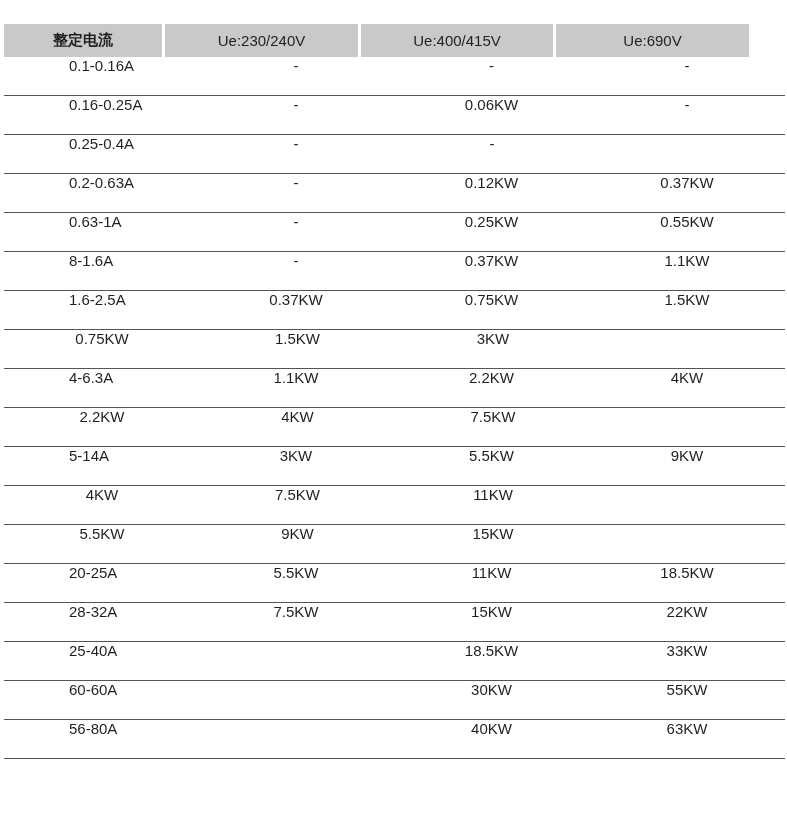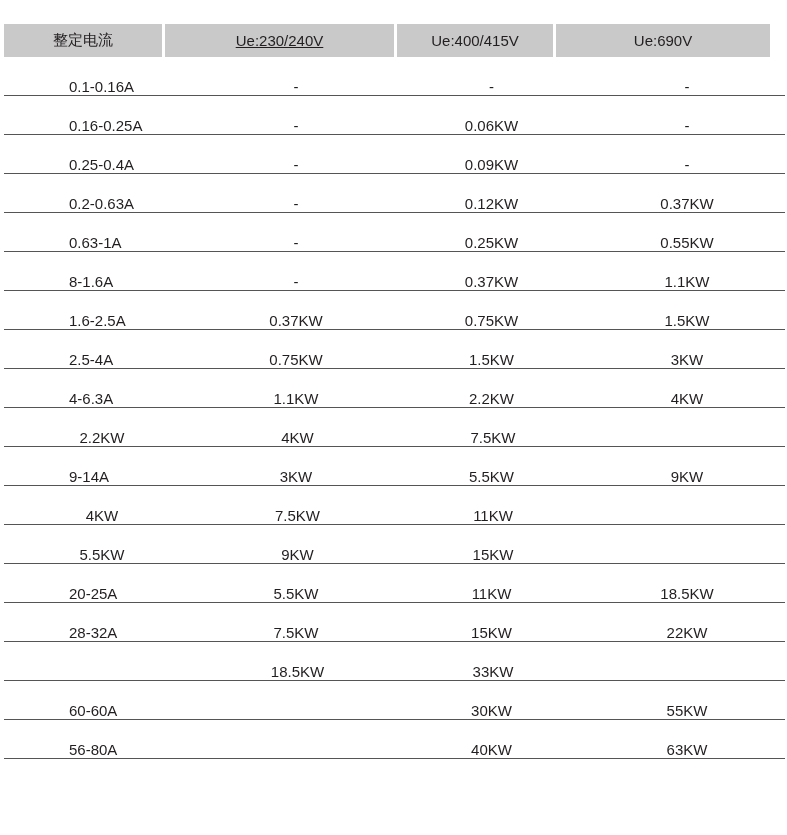--- a/index.html
+++ b/index.html
@@ -2,22 +2,22 @@
 <html><head>
 <meta charset="utf-8">
 <style>
   html, body { margin: 0; padding: 0; background: #ffffff; }
   body { width: 787px; height: 835px; position: relative; overflow: hidden;
          font-family: "Liberation Sans", "DejaVu Sans", sans-serif; color: #231f20; }
   .table { position: absolute; left: 4px; top: 24px; width: 781px; }
   .head { display: flex; height: 33px; gap: 3px; }
   .hcell { background: #c9c9ca; display: flex; align-items: center; justify-content: center;
            font-size: 15px; color: #231f20; }
-  .hcell.c1 { width: 158px; } .hcell.c2 { width: 229px; text-decoration: underline; } .hcell.c3 { width: 156px; } .hcell.c4 { width: 214px; }
-  .row { display: flex; height: 38px; border-bottom: 1px solid #555; align-items: flex-end; }
+  .hcell.c1 { width: 158px; font-weight: bold; } .hcell.c2 { width: 193px; } .hcell.c3 { width: 192px; } .hcell.c4 { width: 193px; }
+  .row { display: flex; height: 38px; border-bottom: 1px solid #555; align-items: flex-start; }
   .cell { font-size: 15px; text-align: center; }
   .cell.c1 { width: 194px; text-align: left; padding-left: 65px; box-sizing: border-box; }
   .cell.c2 { width: 196px; } .cell.c3 { width: 195px; } .cell.c4 { width: 196px; }
 </style>
 </head>
 <body>
 
 <div class="table">
   <div class="head">
     <div class="hcell c1">整定电流</div>
@@ -34,21 +34,20 @@
       </div>
       <div class="row">
         <div class="cell c1">0.16-0.25A</div>
         <div class="cell c2">-</div>
         <div class="cell c3">0.06KW</div>
         <div class="cell c4">-</div>
       </div>
       <div class="row">
         <div class="cell c1">0.25-0.4A</div>
         <div class="cell c2">-</div>
-        <div class="cell c3">0.09KW</div>
         <div class="cell c4">-</div>
       </div>
       <div class="row">
         <div class="cell c1">0.2-0.63A</div>
         <div class="cell c2">-</div>
         <div class="cell c3">0.12KW</div>
         <div class="cell c4">0.37KW</div>
       </div>
       <div class="row">
         <div class="cell c1">0.63-1A</div>
@@ -62,38 +61,37 @@
         <div class="cell c3">0.37KW</div>
         <div class="cell c4">1.1KW</div>
       </div>
       <div class="row">
         <div class="cell c1">1.6-2.5A</div>
         <div class="cell c2">0.37KW</div>
         <div class="cell c3">0.75KW</div>
         <div class="cell c4">1.5KW</div>
       </div>
       <div class="row">
-        <div class="cell c1">2.5-4A</div>
         <div class="cell c2">0.75KW</div>
         <div class="cell c3">1.5KW</div>
         <div class="cell c4">3KW</div>
       </div>
       <div class="row">
         <div class="cell c1">4-6.3A</div>
         <div class="cell c2">1.1KW</div>
         <div class="cell c3">2.2KW</div>
         <div class="cell c4">4KW</div>
       </div>
       <div class="row">
         <div class="cell c2">2.2KW</div>
         <div class="cell c3">4KW</div>
         <div class="cell c4">7.5KW</div>
       </div>
       <div class="row">
-        <div class="cell c1">9-14A</div>
+        <div class="cell c1">5-14A</div>
         <div class="cell c2">3KW</div>
         <div class="cell c3">5.5KW</div>
         <div class="cell c4">9KW</div>
       </div>
       <div class="row">
         <div class="cell c2">4KW</div>
         <div class="cell c3">7.5KW</div>
         <div class="cell c4">11KW</div>
       </div>
       <div class="row">
@@ -107,20 +105,21 @@
         <div class="cell c3">11KW</div>
         <div class="cell c4">18.5KW</div>
       </div>
       <div class="row">
         <div class="cell c1">28-32A</div>
         <div class="cell c2">7.5KW</div>
         <div class="cell c3">15KW</div>
         <div class="cell c4">22KW</div>
       </div>
       <div class="row">
+        <div class="cell c1">25-40A</div>
         <div class="cell c2"></div>
         <div class="cell c3">18.5KW</div>
         <div class="cell c4">33KW</div>
       </div>
       <div class="row">
         <div class="cell c1">60-60A</div>
         <div class="cell c2"></div>
         <div class="cell c3">30KW</div>
         <div class="cell c4">55KW</div>
       </div>

